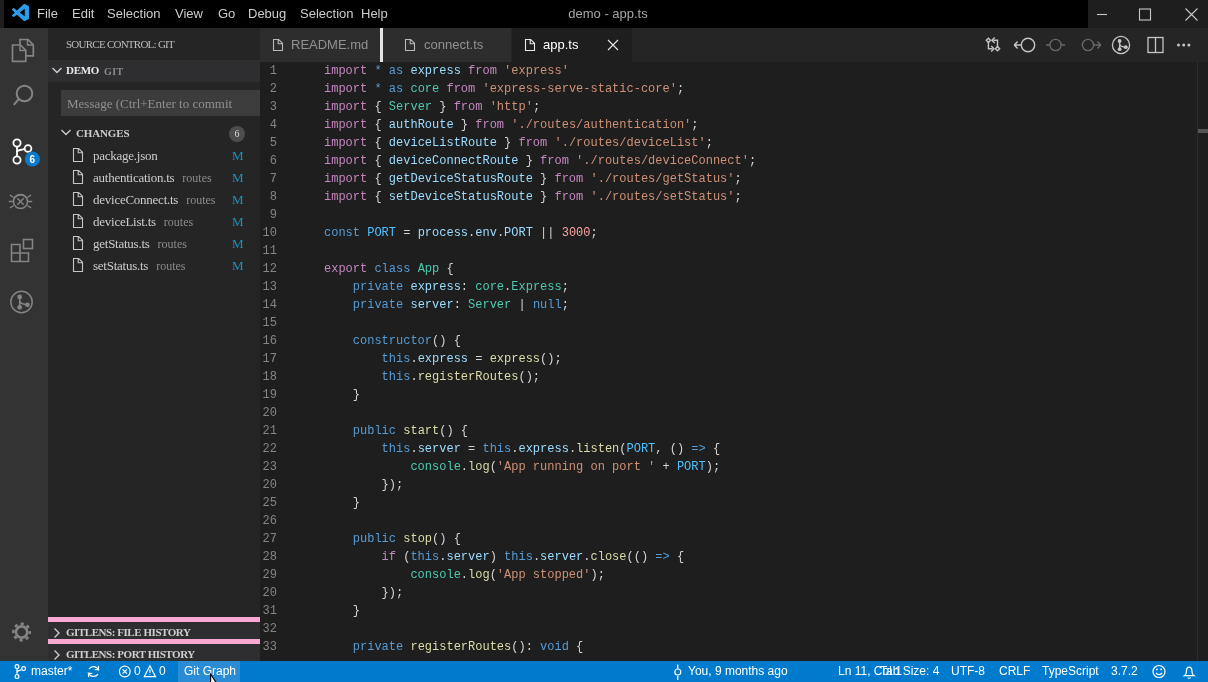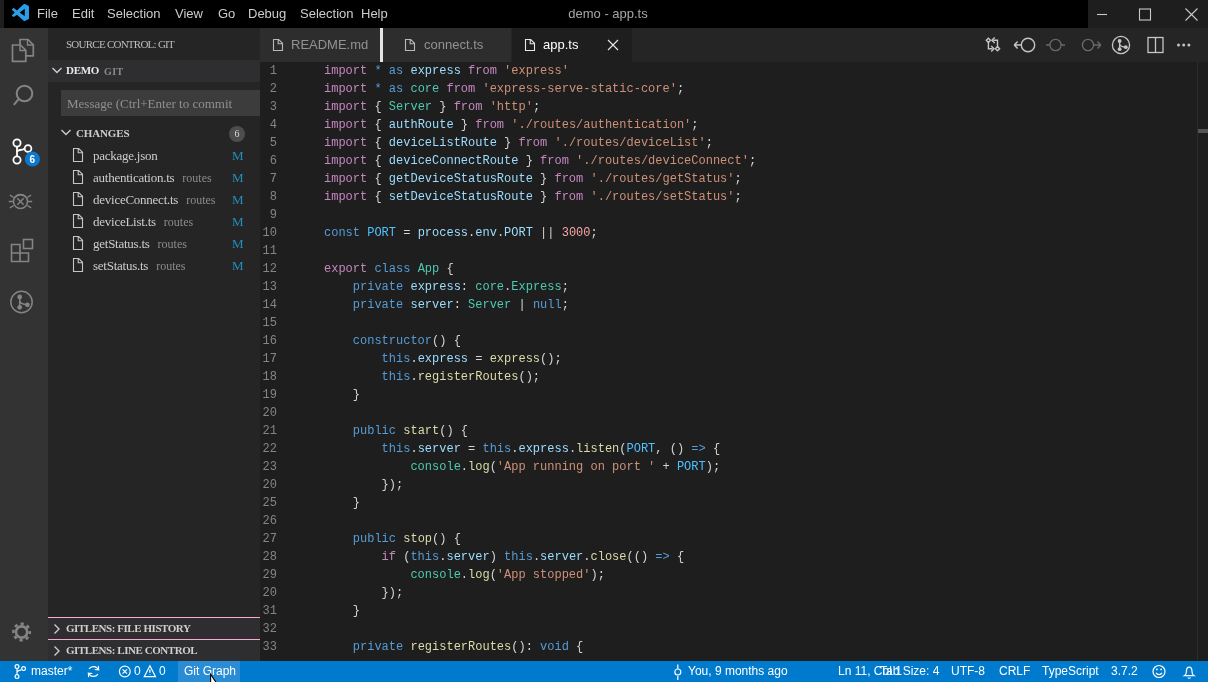--- a/index.html
+++ b/index.html
@@ -21,21 +21,21 @@
   #demorow .t2 { position:absolute; left:56px; top:6px; font-size:10px; font-weight:bold; color:#8a8a8a; letter-spacing:0.4px;}
   #msgbox { position:absolute; left:13px; top:62px; width:226px; height:26px; background:#3c3c3c; }
   #msgbox span { position:absolute; left:6px; top:6px; font-size:13px; color:#909090; white-space:nowrap; overflow:hidden; width:178px; display:inline-block;}
   #changesrow { position:absolute; left:0; top:95px; width:212px; height:22px; }
   #changesrow .t1 { position:absolute; left:28px; top:4px; font-size:11px; font-weight:bold; color:#cccccc; letter-spacing:-0.15px;}
   #badge6 { position:absolute; left:181px; top:3px; width:16px; height:16px; border-radius:8px; background:#4d4d4d; color:#d7d7d7; font-size:10px; text-align:center; line-height:16px; }
   .frow { position:absolute; left:0; width:212px; height:22px; }
   .frow .nm { position:absolute; left:45px; top:3px; font-size:13px; color:#cccccc; white-space:pre; letter-spacing:-0.25px;}
   .frow .ds { color:#8c8c8c; font-size:12px; padding-left:5px; letter-spacing:0;text-align:right; }
   .frow .m  { position:absolute; left:184px; top:3px; font-size:13px; color:#2090b8; }
-  .glrow { position:absolute; left:0; width:212px; height:22px; background:#2e2e30; border-top:1px solid #f9a8d4;}
+  .glrow { position:absolute; left:0; width:212px; height:22px; background:#2e2e30; border-top:5px solid #f9a8d4;}
   .glrow .t1 { position:absolute; left:18px; top:4px; font-size:11px; font-weight:bold; color:#cfcfcf; letter-spacing:-0.45px;}
   
   #tabbar { position:absolute; left:260px; top:28px; width:948px; height:34px; background:#252526; }
   .tab { position:absolute; top:0; height:34px; }
   .tab .lbl { position:absolute; top:9px; font-size:13px; white-space:nowrap; }
   
   #editor { position:absolute; left:260px; top:62px; width:948px; height:599px; background:#1e1e1e; overflow:hidden; }
   #code { position:absolute; left:0; top:0; font-family:"Liberation Mono", monospace; font-size:12px; }
   .row { height:18px; line-height:18px; white-space:pre; }
   .row .n { display:inline-block; width:17px; text-align:right; color:#858585; margin-right:47px; }
@@ -179,21 +179,21 @@
   <div class="glrow" style="top:589px">
       <svg class="abs" style="left:4px;top:6px" width="10" height="10" viewBox="0 0 10 10">
         <path d="M2.5 0.5 l4.5 4.5 L2.5 9.5" stroke="#cccccc" stroke-width="1.4" fill="none"></path>
       </svg>
       <span class="t1">GITLENS: FILE HISTORY</span>
     </div>
   <div class="glrow" style="top:611px; height:22px;">
       <svg class="abs" style="left:4px;top:6px" width="10" height="10" viewBox="0 0 10 10">
         <path d="M2.5 0.5 l4.5 4.5 L2.5 9.5" stroke="#cccccc" stroke-width="1.4" fill="none"></path>
       </svg>
-      <span class="t1">GITLENS: LINE CONTROL</span>
+      <span class="t1">GITLENS: PORT HISTORY</span>
     </div>
 </div>
 <div id="tabbar">
   <div class="tab" style="left:0;width:123px;background:#2d2d2d;border-right:3px solid #e5e5e5">
     <span class="lbl" style="left:31px;color:#929292">README.md</span>
   </div>
   <div class="tab" style="left:252px;width:120px;background:#1e1e1e">
     <span class="lbl" style="left:31px;color:#ffffff">app.ts</span>
   </div>
   <div class="tab" style="left:123px;width:129px;background:#2d2d2d;border-right:1px solid #252526">

